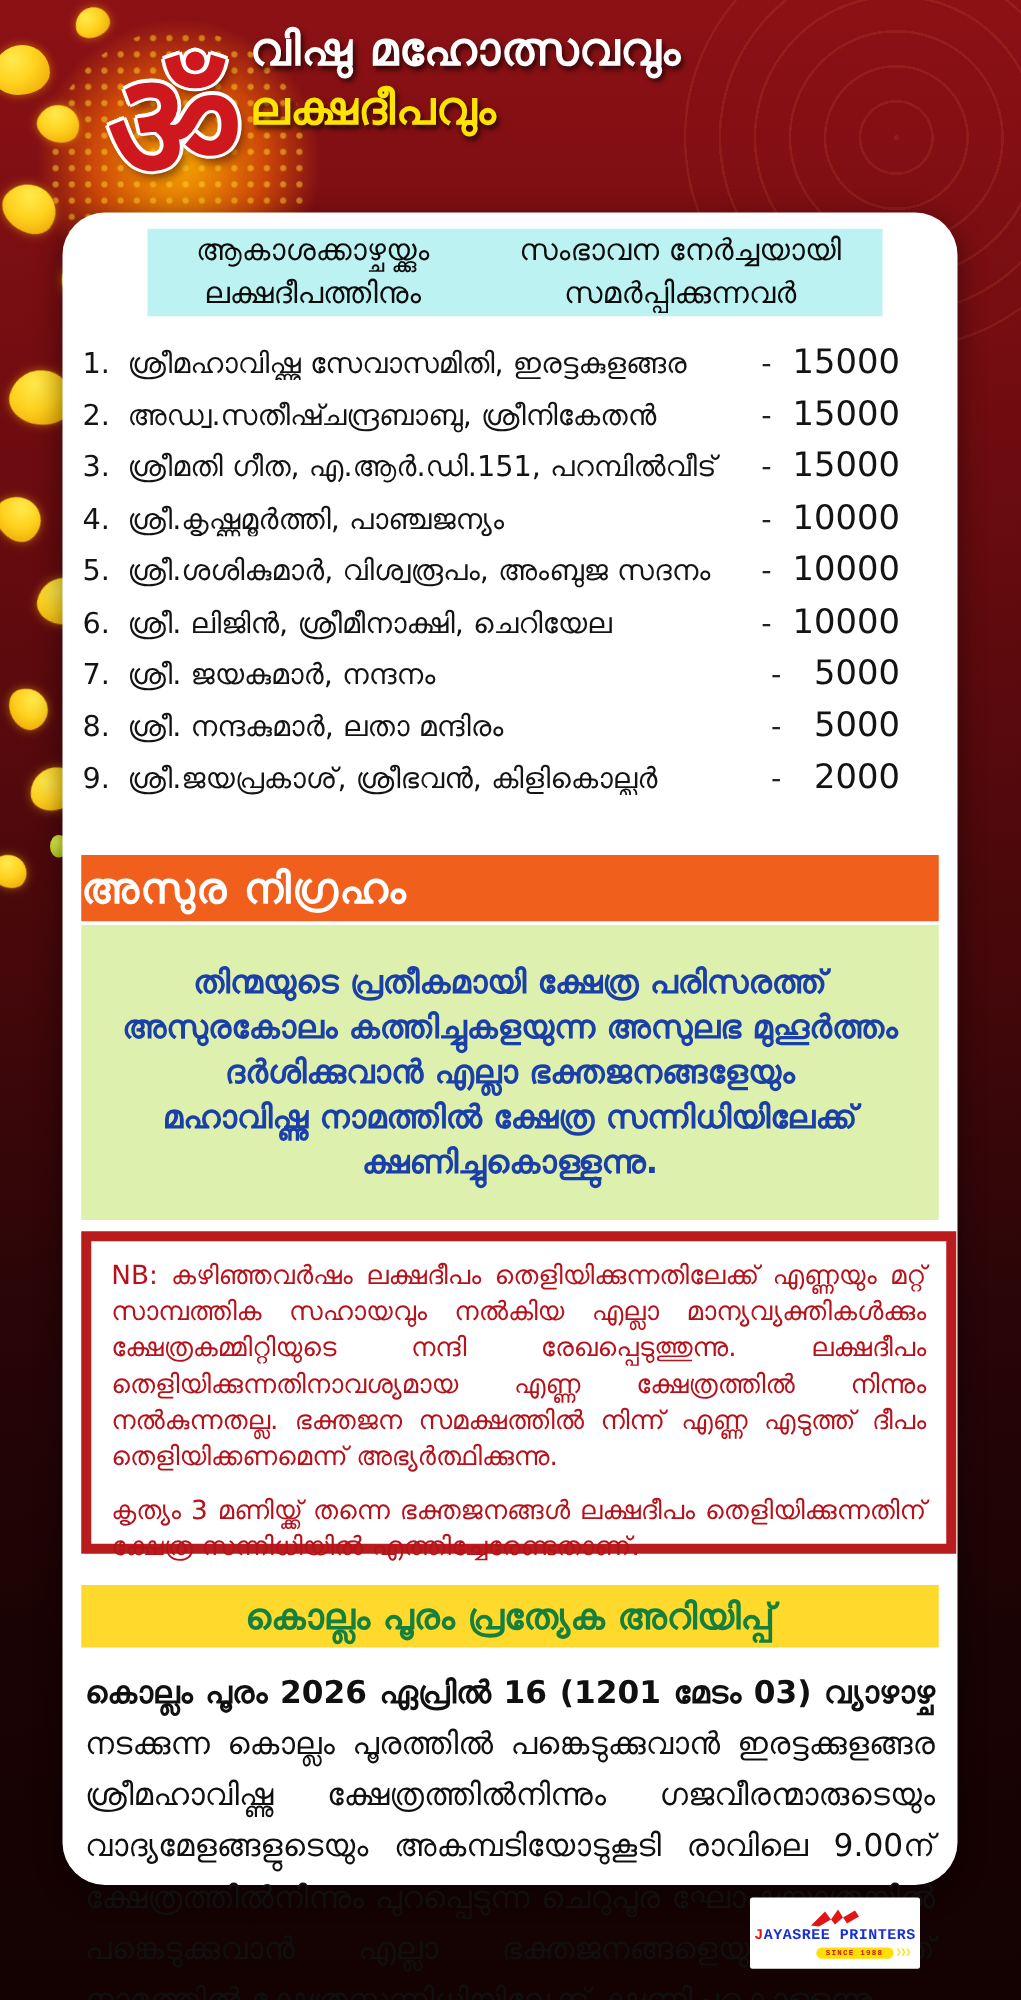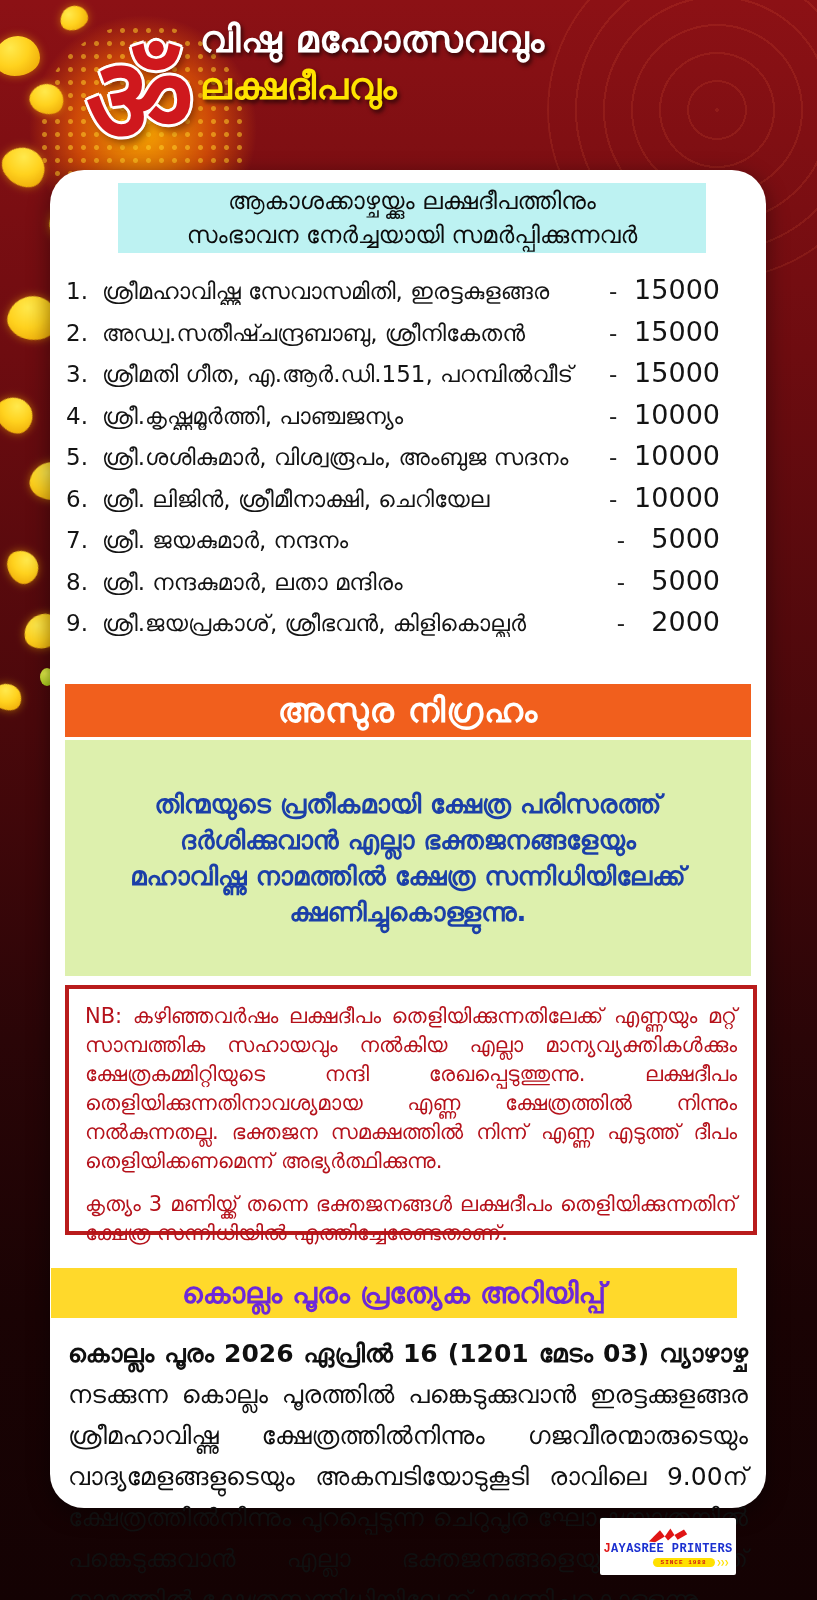--- a/index.html
+++ b/index.html
@@ -38,48 +38,48 @@
   .titles{position:absolute;left:200px;top:16px;width:600px;text-align:left;}
   .title-line{font-weight:700;font-size:37px;line-height:47px;color:#ffffff;text-shadow:2px 3px 4px rgba(0,0,0,.65);letter-spacing:.5px;}
   .title-line.yellow{color:#ffe400;}
   
   .card{
     position:absolute;left:50px;top:170px;width:716px;height:1338px;background:#ffffff;border-radius:34px;
     box-shadow:0 6px 22px rgba(0,0,0,.45);
   }
   .cyan-box{
     position:absolute;left:68px;top:13px;width:588px;height:70px;background:#bdf2f2;
-    display:flex;flex-direction:column;justify-content:center;text-align:center;
+    display:flex;flex-direction:row;justify-content:center;text-align:center;
     font-size:24px;line-height:34px;color:#0c0c0c;font-weight:500;
   }
   .donor-list{position:absolute;left:0;top:104px;width:100%;}
   .donor-row{display:flex;align-items:baseline;padding:0 46px 0 16px;height:41.5px;font-size:23px;color:#141414;}
   .donor-no{width:36px;flex:0 0 36px;}
   .donor-name{flex:1;white-space:nowrap;overflow:hidden;}
   .donor-dash{flex:0 0 42px;text-align:center;color:#222;}
   .donor-amt{flex:0 0 78px;text-align:right;font-size:27px;}
   .orange-banner{
     position:absolute;left:15px;top:514px;width:686px;height:53px;background:#f15f1d;
-    display:flex;align-items:center;justify-content:center;
+    display:flex;align-items:center;
     color:#ffffff;font-weight:700;font-size:34px;letter-spacing:1px;
   }
   .green-box{
     position:absolute;left:15px;top:570px;width:686px;height:236px;background:#ddf0ad;
     display:flex;flex-direction:column;justify-content:center;text-align:center;
     color:#1b3fa8;font-weight:700;font-size:26px;line-height:36px;
   }
   .nb-box{
     position:absolute;left:15px;top:815px;width:652px;height:216px;background:#ffffff;
-    border:4px solid #b91c1c;padding:13px 16px;color:#b5121b;font-size:21px;line-height:29px;text-align:justify;
+    border:8px solid #b91c1c;padding:13px 16px;color:#b5121b;font-size:21px;line-height:29px;text-align:justify;
   }
   .nb-box .para{margin:0 0 14px 0;}
   .yellow-banner{
-    position:absolute;left:1px;top:1098px;width:686px;height:50px;background:#ffd92b;
+    position:absolute;left:15px;top:1098px;width:686px;height:50px;background:#ffd92b;
     display:flex;align-items:center;justify-content:center;
-    color:#6d28d9;font-weight:700;font-size:29px;
+    color:#15803d;font-weight:700;font-size:29px;
   }
   .pooram-para{
     position:absolute;left:18px;top:1163px;width:680px;color:#101010;font-size:25px;line-height:41px;text-align:justify;
   }
   .pooram-para .bold{font-weight:700;}
   
   .logo-box{
     position:absolute;left:600px;top:1518px;width:136px;height:57px;background:#ffffff;
     display:flex;flex-direction:column;align-items:center;justify-content:center;border-radius:2px;font-family:Liberation Mono, monospace;
   }
@@ -182,20 +182,21 @@
       <span class="donor-amt">2000</span>
     </div>
   </div>
 
   <div class="orange-banner">
     <span>അസുര നിഗ്രഹം</span>
   </div>
 
   <div class="green-box">
     <div>തിന്മയുടെ പ്രതീകമായി ക്ഷേത്ര പരിസരത്ത്</div>
+    <div>അസുരകോലം കത്തിച്ചുകളയുന്ന അസുലഭ മുഹൂർത്തം</div>
     <div>ദർശിക്കുവാൻ എല്ലാ ഭക്തജനങ്ങളേയും</div>
     <div>മഹാവിഷ്ണു നാമത്തിൽ ക്ഷേത്ര സന്നിധിയിലേക്ക്</div>
     <div>ക്ഷണിച്ചുകൊള്ളുന്നു.</div>
   </div>
 
   <div class="nb-box">
     <p class="para">NB: കഴിഞ്ഞവർഷം ലക്ഷദീപം തെളിയിക്കുന്നതിലേക്ക് എണ്ണയും മറ്റ് സാമ്പത്തിക സഹായവും നൽകിയ എല്ലാ മാന്യവ്യക്തികൾക്കും ക്ഷേത്രകമ്മിറ്റിയുടെ നന്ദി രേഖപ്പെടുത്തുന്നു. ലക്ഷദീപം തെളിയിക്കുന്നതിനാവശ്യമായ എണ്ണ ക്ഷേത്രത്തിൽ നിന്നും നൽകുന്നതല്ല. ഭക്തജന സമക്ഷത്തിൽ നിന്ന് എണ്ണ എടുത്ത് ദീപം തെളിയിക്കണമെന്ന് അഭ്യർത്ഥിക്കുന്നു.</p>
     <p class="para">കൃത്യം 3 മണിയ്ക്ക് തന്നെ ഭക്തജനങ്ങൾ ലക്ഷദീപം തെളിയിക്കുന്നതിന് ക്ഷേത്ര സന്നിധിയിൽ എത്തിച്ചേരേണ്ടതാണ്.</p>
   </div>
 

